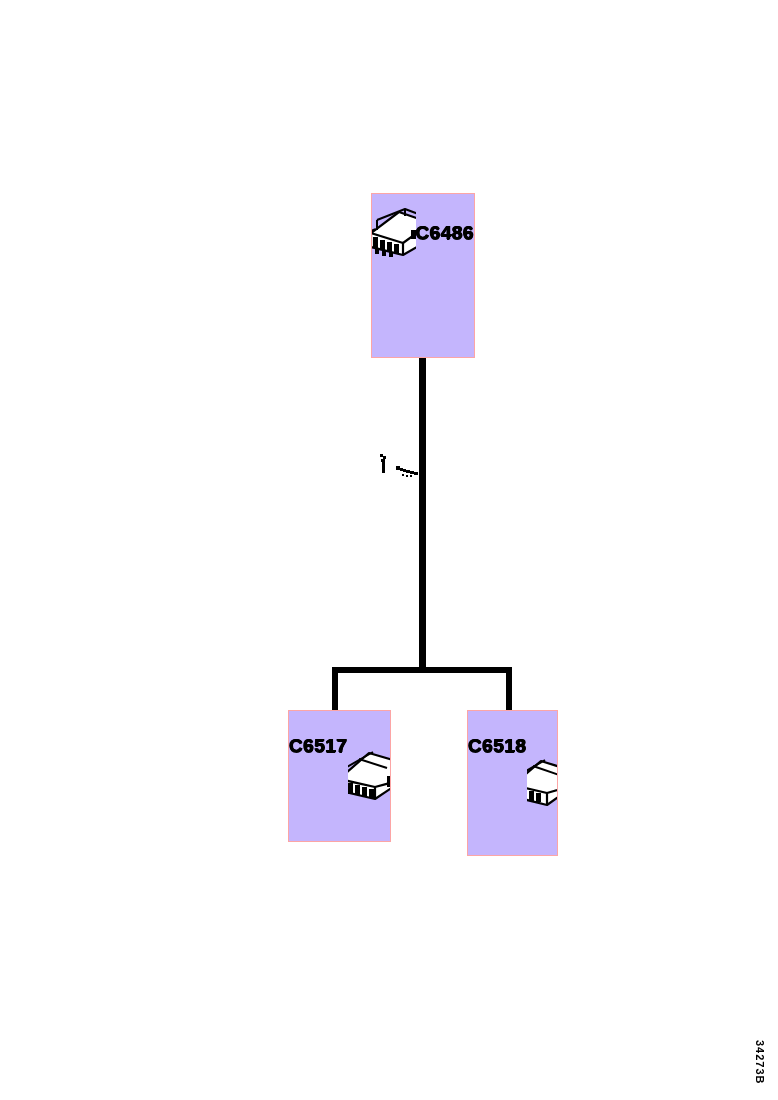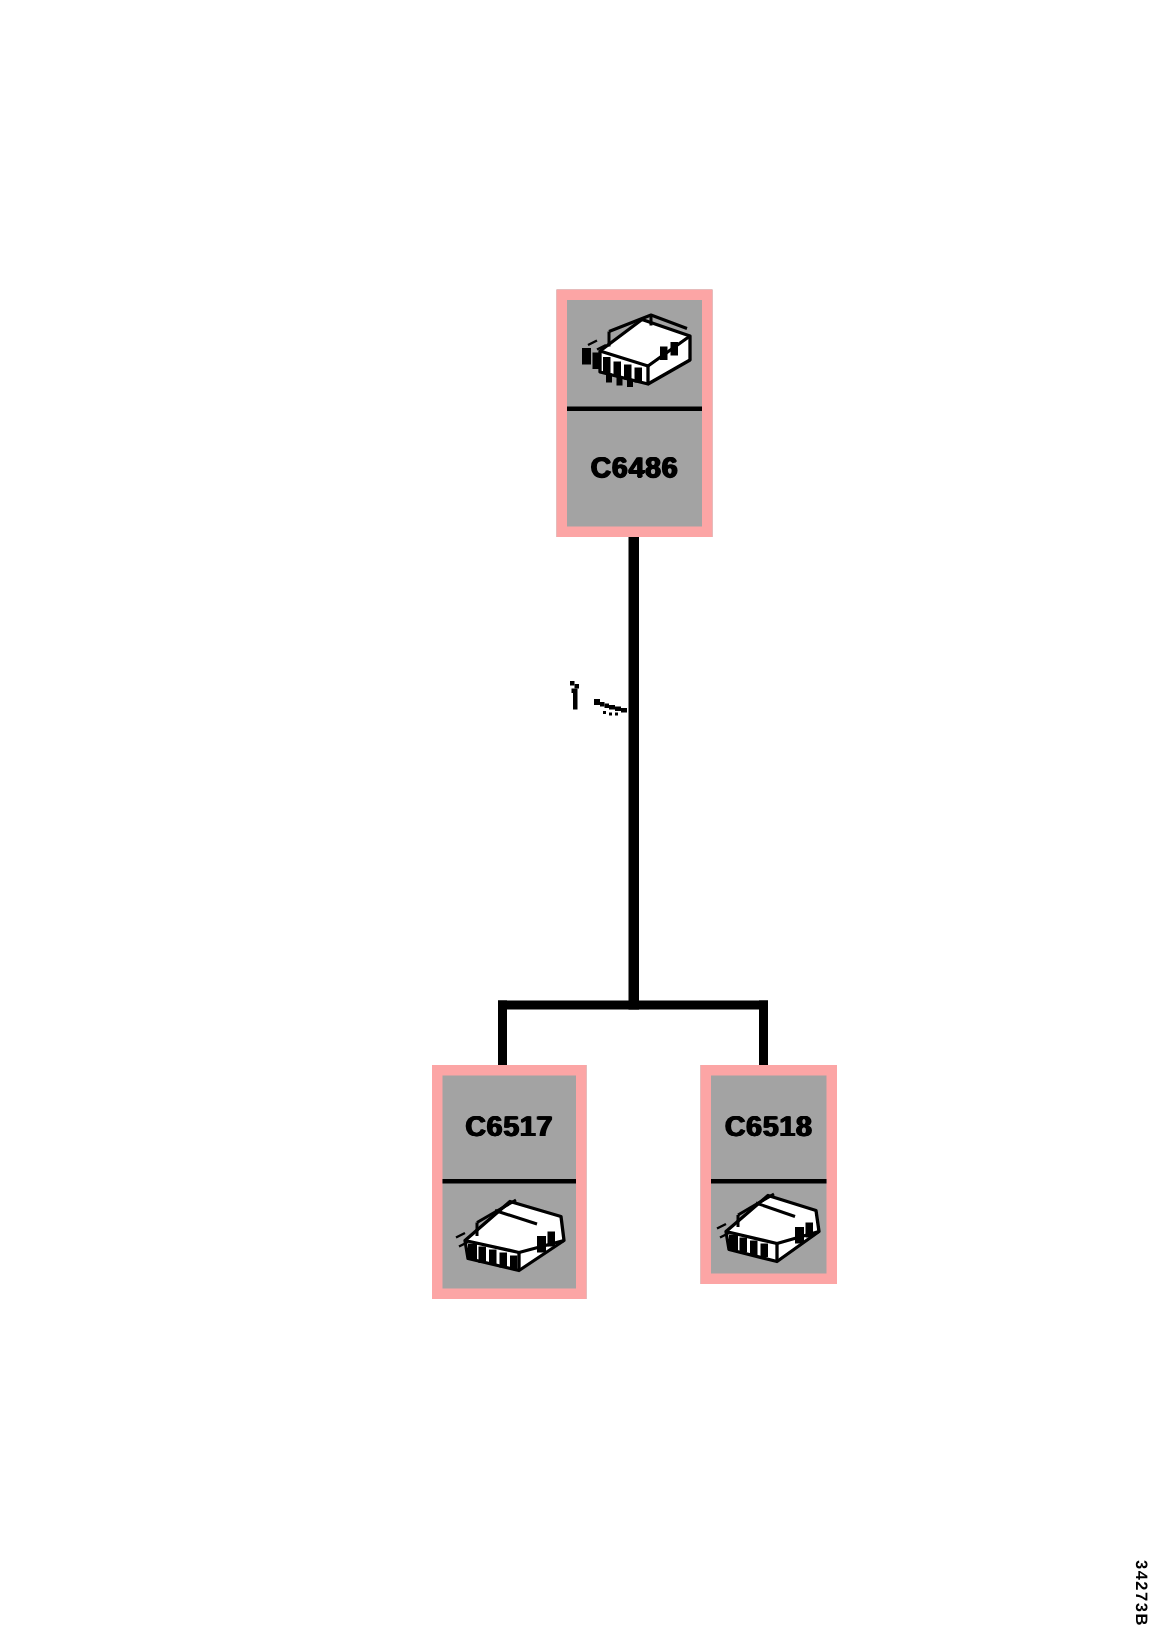--- a/index.html
+++ b/index.html
@@ -15,25 +15,25 @@
     position: relative;
     width: 778px;
     height: 1100px;
     background: #ffffff;
     overflow: hidden;
   }
 
   
   .node {
     position: absolute;
-    border: 7px solid #fca5a5;
-    background: #a3a3a3;
+    border: 1px solid #fca5a5;
+    background: #c4b5fd;
     box-sizing: border-box;
     display: flex;
-    flex-direction: column;
+    flex-direction: row;
   }
   .node-cell {
     flex: 1 1 auto;
     display: flex;
     align-items: center;
     justify-content: center;
     position: relative;
     overflow: hidden;
   }
   .node-cell.label-cell {
@@ -146,21 +146,21 @@
           </g>
         </svg>
       </span>
     </div>
     <div class="divider"></div>
     <div class="node-cell label-cell" style="height:77px;">
       <span class="node-label">C6486</span>
     </div>
   </div>
 
-  <div class="node" style="left:288px; top:710px; width:103px; height:156px;">
+  <div class="node" style="left:288px; top:710px; width:103px; height:132px;">
     <div class="node-cell label-cell" style="height:69px;">
       <span class="node-label">C6517</span>
     </div>
     <div class="divider"></div>
     <div class="node-cell">
       <span>
         <svg width="88" height="62" viewBox="0 0 88 62" aria-hidden="true">
           <g fill="none" stroke="#000000" stroke-width="2.2" stroke-linejoin="round">
             <path d="M14 34 L44 8 L78 18 L80 34 L50 54 L16 46 Z" fill="#ffffff"></path>
             <path d="M14 34 L50 42 L80 34"></path>

